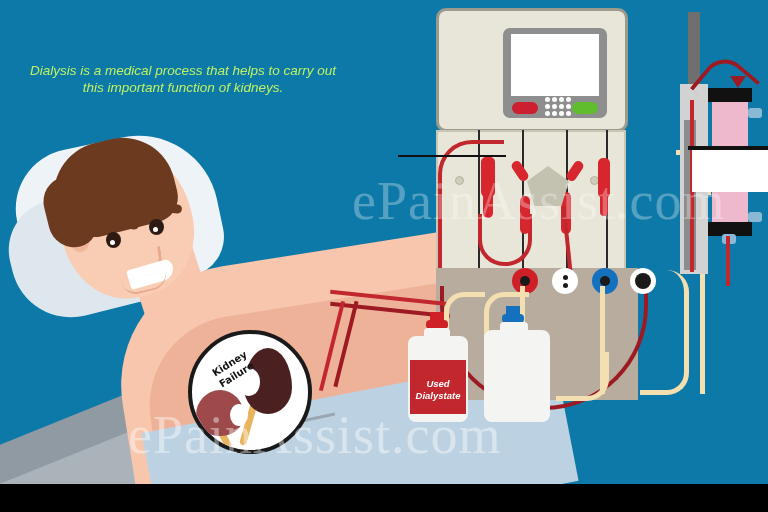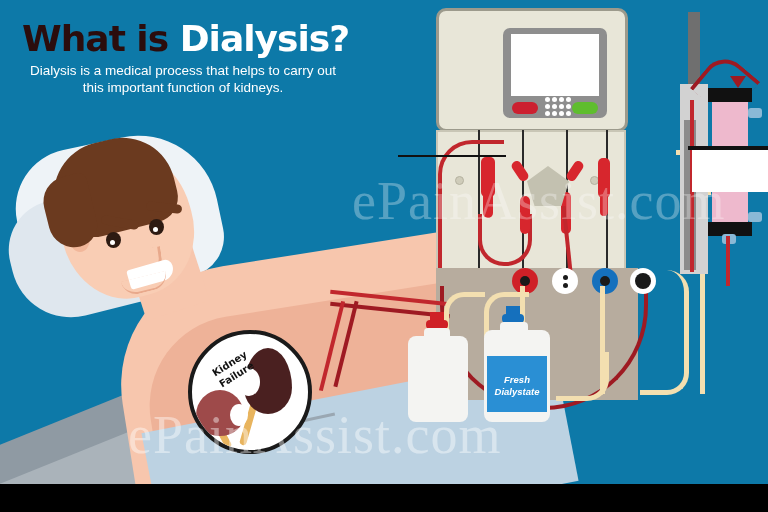--- a/index.html
+++ b/index.html
@@ -14,22 +14,22 @@
   #title{
     left:22px;top:18px;
     font-family:"DejaVu Sans", sans-serif;
     font-weight:bold;font-size:36px;letter-spacing:-1px;
     color:#2b0d0d;white-space:nowrap;
   }
   #title .hl{color:#ffffff;}
   #subtitle{
     left:18px;top:62px;width:330px;
     font-family:"Liberation Sans", sans-serif;
-    font-size:13.5px;line-height:17px;
-    color:#ffffff;text-align:center;
+    font-style:italic;font-size:13.5px;line-height:17px;
+    color:#bef264;text-align:center;
   }
 
   
   #callout{
     left:278px;top:120px;width:150px;
     font-size:14px;line-height:19px;color:#10222c;
     font-family:"Liberation Sans", sans-serif;
   }
   #callout-line{left:398px;top:155px;width:108px;height:2px;background:#111;}
 
@@ -363,47 +363,46 @@
   <div class="abs ctube" id="ct5"></div>
   <div class="abs ctube" id="ct6"></div>
   <div class="abs" id="ct7"></div>
   <div class="abs ctube" id="ct8"></div>
 
   <div class="abs" id="cap-red"></div>
   <div class="abs" id="cap-red2"></div>
   <div class="abs jug-neck" id="jn1"></div>
   <div class="abs jug" id="jug-used"></div>
   <div class="abs handle" id="h1"></div>
+  <div class="abs jlabel" id="lab-used">Used Dialystate</div>
 
   <div class="abs" id="cap-blue"></div>
   <div class="abs" id="cap-blue2"></div>
   <div class="abs jug-neck" id="jn2"></div>
   <div class="abs jug" id="jug-fresh"></div>
   <div class="abs handle" id="h2"></div>
-  <div class="abs jlabel" id="lab-fresh">Fresh Dialystate</div>
 
   <div class="abs" id="pole"></div>
   <div class="abs" id="pole-box"></div>
   <div class="abs" id="pole-box2"></div>
   <div class="abs" id="dlz-red-down"></div>
   <div class="abs" id="arrow-arc"></div>
   <div class="abs" id="arrow-head"></div>
   <div class="abs" id="dlz-body"></div>
   <div class="abs" id="dlz-cap-t"></div>
   <div class="abs" id="dlz-cap-b"></div>
   <div class="abs dlz-nub" id="nub1"></div>
   <div class="abs dlz-nub" id="nub2"></div>
   <div class="abs dlz-nub" id="nub3"></div>
   <div class="abs" id="dlz-red-down2"></div>
   <div class="abs" id="dlz-white"></div>
   <div class="abs" id="dlz-band"></div>
 
   <div class="abs wm" id="wm1">ePainAssist.com</div>
   <div class="abs wm" id="wm2">ePainAssist.com</div>
 
-  <div class="abs" id="title"><span>What is </span><span class="hl">Dialysis?</span></div>
   <div class="abs" id="subtitle">Dialysis is a medical process that helps to carry out this important function of kidneys.</div>
 
   <div class="abs" id="callout-line"></div>
 
   <div class="abs" id="footer"></div>
 
 </div>
 
 </body></html>

